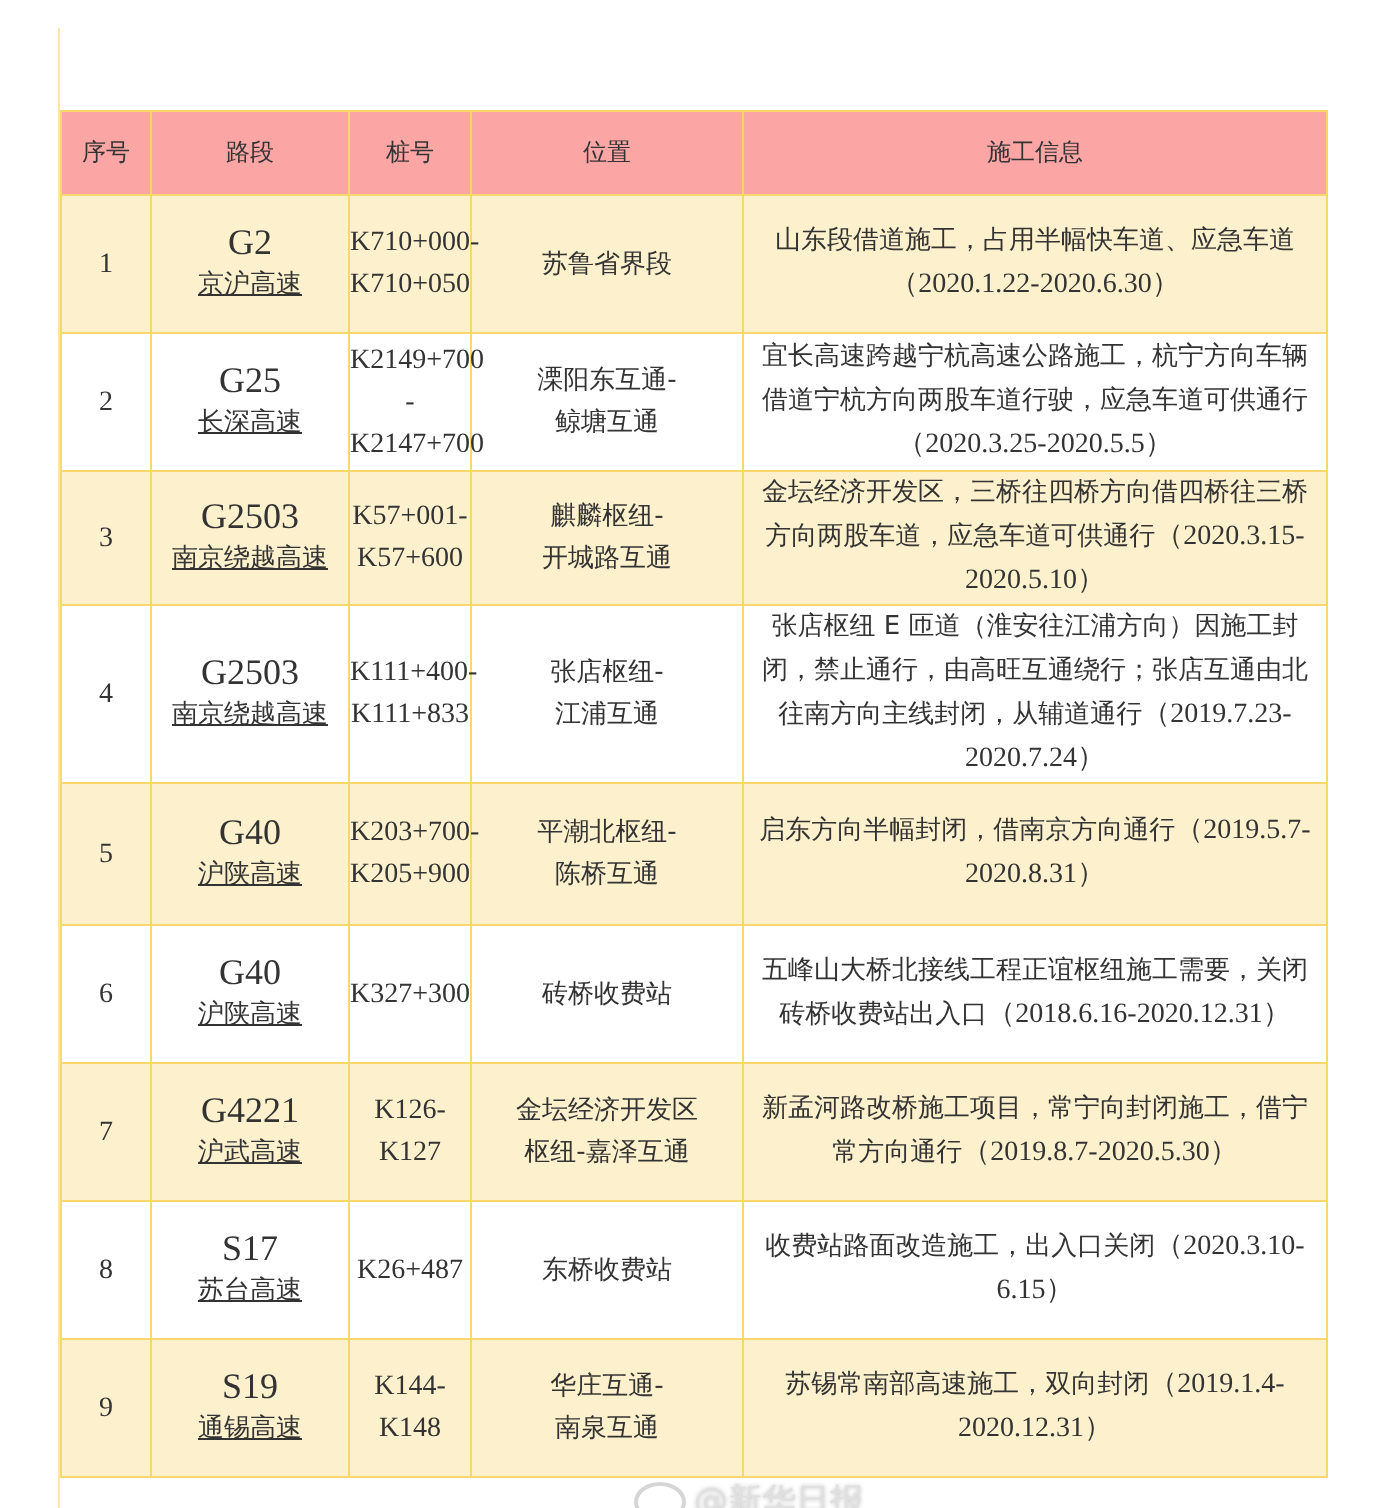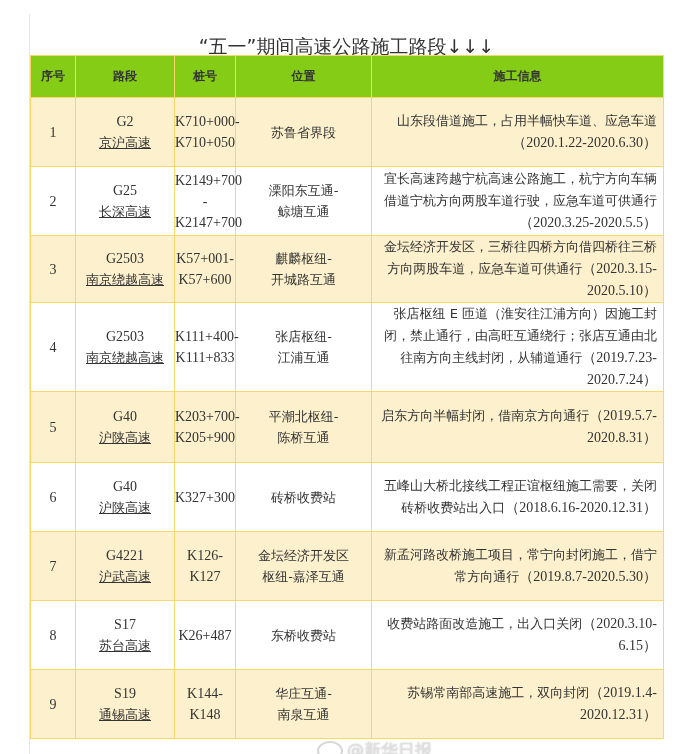--- a/index.html
+++ b/index.html
@@ -5,39 +5,38 @@
   html, body { margin: 0; padding: 0; background: #ffffff; }
   body { width: 690px; height: 754px; position: relative; overflow: hidden;
          font-family: "DejaVu Sans", sans-serif; color: #333; }
   .frame { position: absolute; left: 29px; top: 14px; width: 633px; height: 740px;
            border-left: 1px solid #fde6a8; background: #fff; }
   .title { position: absolute; left: 0; top: 20px; width: 633px; text-align: center;
            font-size: 19px; color: #333; letter-spacing: 0px; font-family: "DejaVu Sans", sans-serif; }
   table { position: absolute; left: 0; top: 41px; border-collapse: collapse; width: 633px;
           table-layout: fixed; }
   th, td { border: 1px solid #f8d86a; text-align: center; vertical-align: middle; padding: 0; }
-  th { background: #84cc16; height: 41px; font-size: 12px; font-weight: bold; color: #333; }
+  th { background: #fca5a5; height: 41px; font-size: 12px; font-weight: normal; color: #333; }
   td { font-size: 13px; line-height: 21px; color: #333; }
   tr.odd td { background: #fdf0cc; }
   tr.even td { background: #ffffff; }
   td.num, td.code { font-family: "Liberation Serif", serif; font-size: 14px; }
-  td.road .rcode { display: block; font-family: "Liberation Serif", serif; font-size: 14px; }
+  td.road .rcode { display: block; font-family: "Liberation Serif", serif; font-size: 18px; }
   td.road .rname { display: block; font-size: 13px; text-decoration: underline; }
-  td.info { text-align: right; padding: 0 6px 0 6px; font-size: 13px; line-height: 22px; }
+  td.info { text-align: center; padding: 0 6px 0 6px; font-size: 13px; line-height: 22px; }
   td.info .date { font-family: "Liberation Serif", serif; font-size: 14px; }
   .watermark { position: absolute; left: 287px; top: 725px; font-size: 17px; color: #e0e0e0;
                text-shadow: 0 0 2px #bbb; }
   .watermark .wb { display: inline-block; width: 22px; height: 16px; border: 2px solid #d6d6d6;
                    border-radius: 50%; vertical-align: middle; margin-right: 4px; }
 </style>
 </head>
 <body>
 
 <div class="frame">
-  <div class="title">“五一”期间高速公路施工路段↓↓↓</div>
 
   <table>
     <colgroup>
       <col style="width:45px">
         <col style="width:99px">
         <col style="width:61px">
         <col style="width:136px">
         <col style="width:292px">
     </colgroup>
     <thead>

